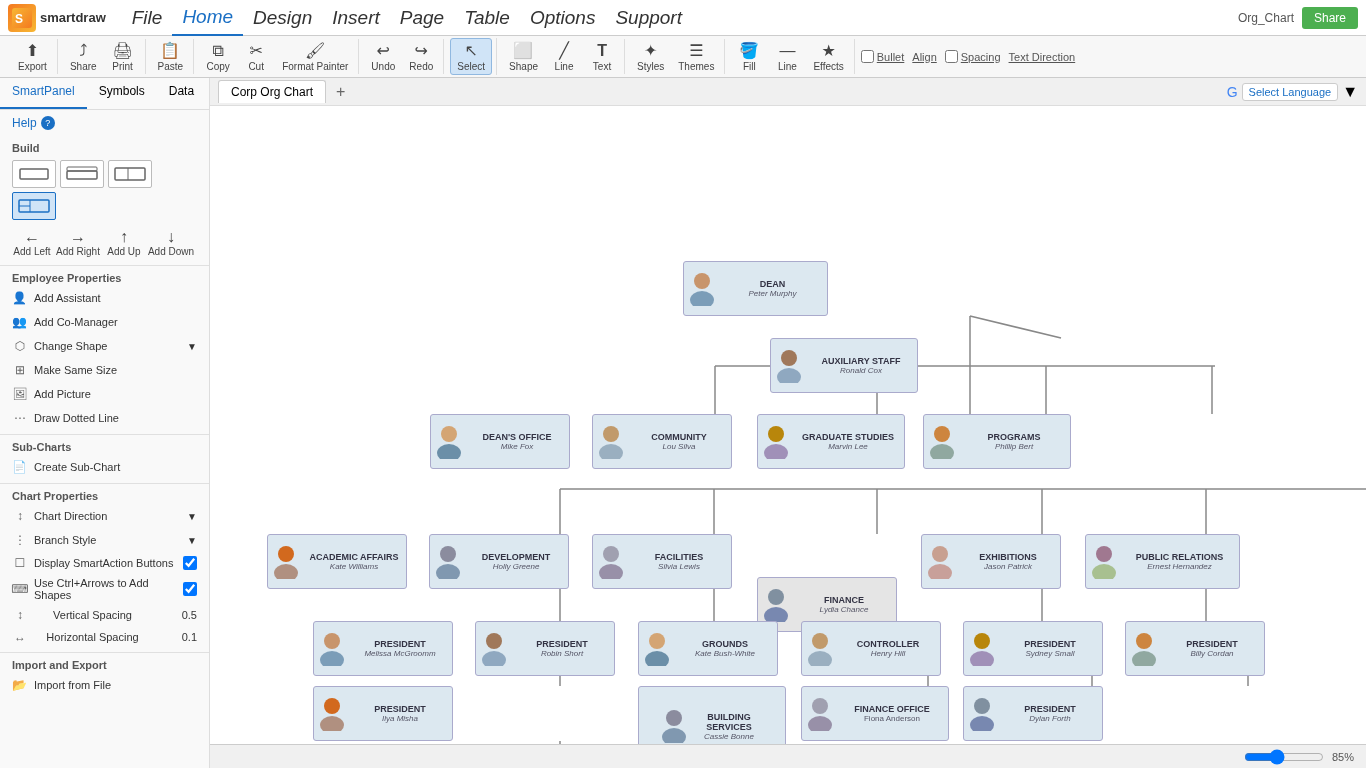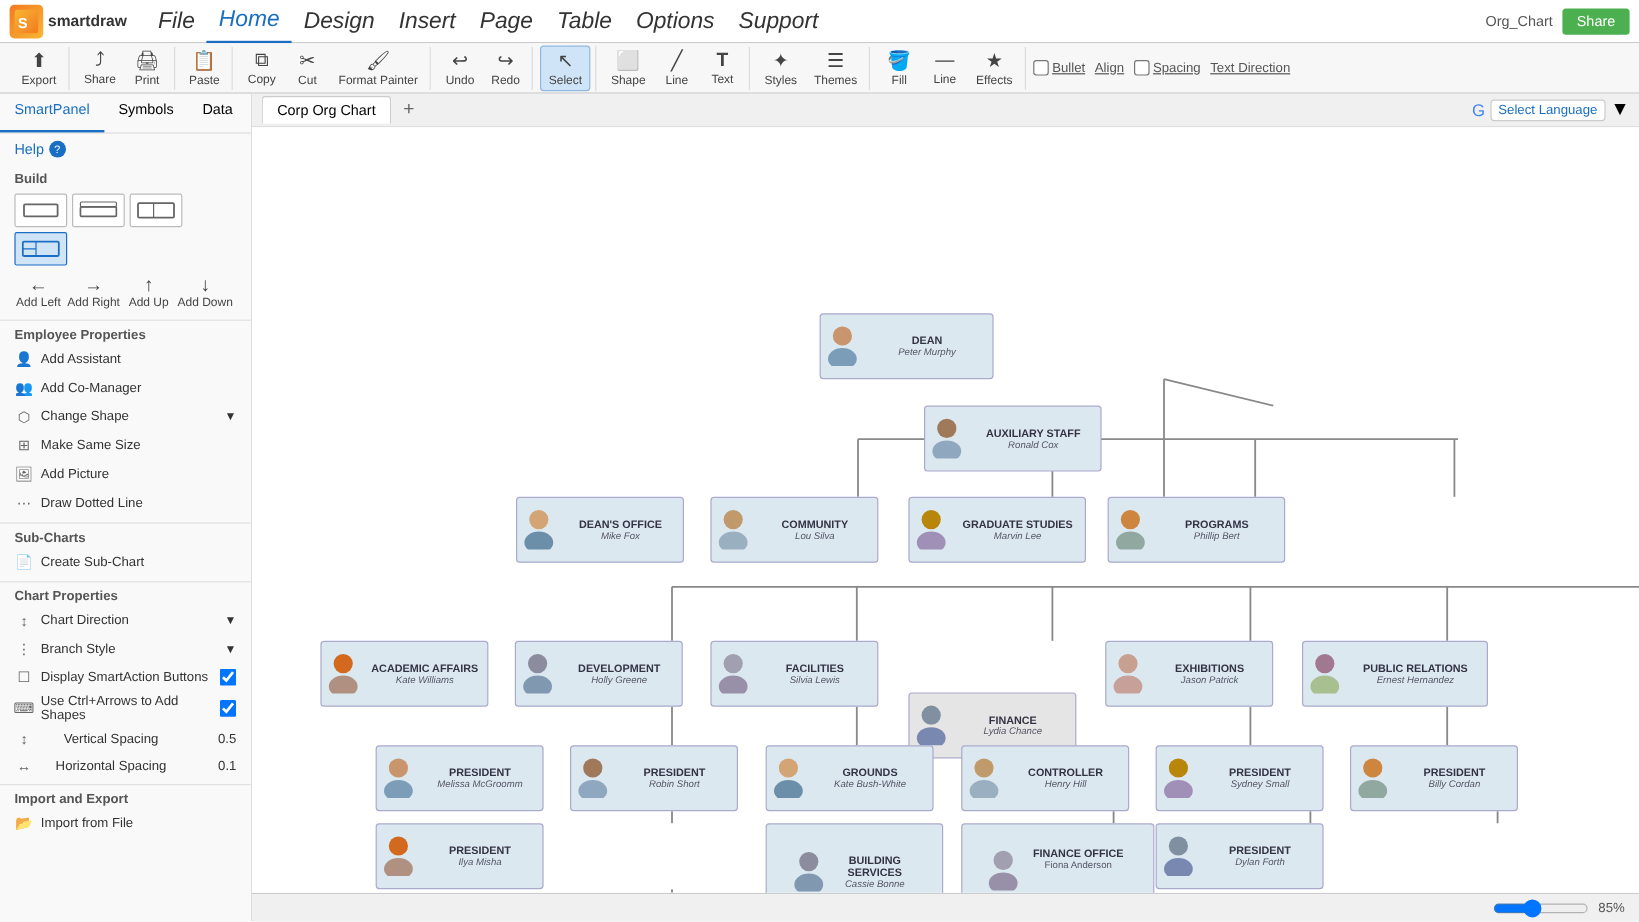--- a/index.html
+++ b/index.html
@@ -633,21 +633,21 @@
           <div class="org-node" style="left: 428px; top: 580px; width: 148px; min-height: 55px; position: absolute; background: rgb(220, 232, 240); border: 1px solid rgb(170, 170, 204); border-radius: 3px; display: flex; flex-direction: row; align-items: center; padding: 20px; gap: 4px;">
     <div style="flex-shrink:0;"><svg width="30" height="36" viewBox="0 0 30 36">
     <circle cx="15" cy="11" r="8" fill="#8b8c9e"></circle>
     <ellipse cx="15" cy="30" rx="12" ry="9" fill="#8098b0"></ellipse>
   </svg></div>
     <div style="display:flex;flex-direction:column;flex:1;">
       <div style="font-size:9px;font-weight:bold;color:#334;text-align:center;">BUILDING SERVICES</div>
       <div style="font-size:8px;color:#556;font-style:italic;text-align:center;">Cassie Bonne</div>
     </div>
   </div>
-          <div class="org-node" style="left: 591px; top: 580px; width: 161px; min-height: 55px; position: absolute; background: rgb(220, 232, 240); border: 1px solid rgb(170, 170, 204); border-radius: 3px; display: flex; flex-direction: row; align-items: flex-start; padding: 19px; gap: 4px;">
+          <div class="org-node" style="left: 591px; top: 580px; width: 148px; min-height: 55px; position: absolute; background: rgb(220, 232, 240); border: 1px solid rgb(170, 170, 204); border-radius: 3px; display: flex; flex-direction: row; align-items: center; padding: 3px; gap: 4px;">
     <div style="flex-shrink:0;"><svg width="30" height="36" viewBox="0 0 30 36">
     <circle cx="15" cy="11" r="8" fill="#a0a0b0"></circle>
     <ellipse cx="15" cy="30" rx="12" ry="9" fill="#9890a8"></ellipse>
   </svg></div>
     <div style="display:flex;flex-direction:column;flex:1;">
       <div style="font-size:9px;font-weight:bold;color:#334;text-align:center;">FINANCE OFFICE</div>
       <div style="font-size:8px;color:#556;text-align:center;">Fiona Anderson</div>
     </div>
   </div>
           <div class="org-node" style="left: 753px; top: 580px; width: 140px; min-height: 55px; position: absolute; background: rgb(220, 232, 240); border: 1px solid rgb(170, 170, 204); border-radius: 3px; display: flex; flex-direction: row; align-items: center; padding: 3px; gap: 4px;">

